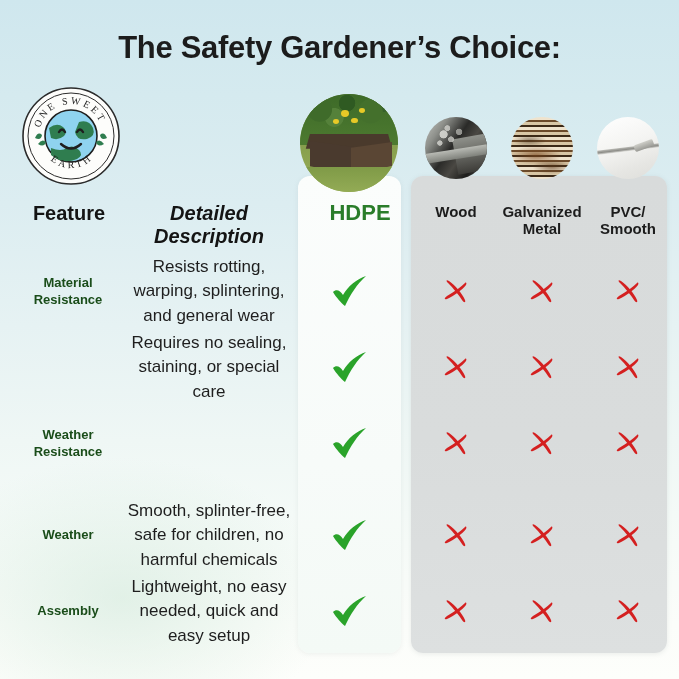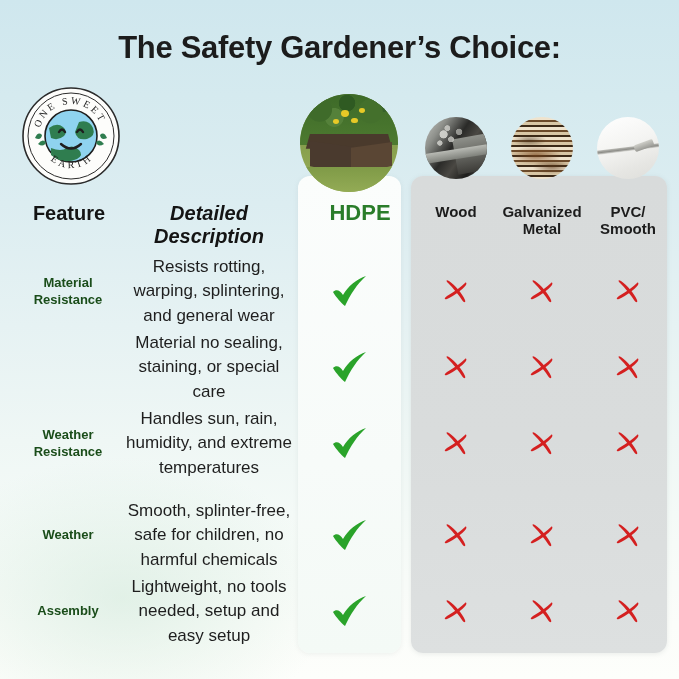--- a/index.html
+++ b/index.html
@@ -334,21 +334,21 @@
       <span class="cross">
         <svg width="28" height="28" viewBox="0 0 28 28">
             <path d="M5 4 C9 8 14 13 20 22 C22 25 24 25 23 22 C20 15 13 7 7 3 C5 2 4 2 5 4 Z" fill="#d42020"></path>
             <path d="M23 5 C19 9 13 13 5 18 C2 20 2 22 5 21 C12 18 20 12 24 7 C25 5 24 4 23 5 Z" fill="#d42020"></path>
           </svg>
       </span>
     </div>
   </div>
 
   <div class="row" style="top:330px">
-    <div class="row-desc">Material no sealing, staining, or special care</div>
+    <div class="row-desc">Requires no sealing, staining, or special care</div>
     <div class="cell cell-hdpe">
       <span class="check">
         <svg width="40" height="34" viewBox="0 0 40 34">
             <path d="M3 17 C6 14 10 15 13 20 C18 11 27 4 36 1 C27 9 20 20 15 31 C11 28 6 22 3 17 Z" fill="#2aa32a"></path>
           </svg>
       </span>
     </div>
     <div class="cell cell-wood">
       <span class="cross">
         <svg width="28" height="28" viewBox="0 0 28 28">
@@ -372,21 +372,20 @@
             <path d="M23 5 C19 9 13 13 5 18 C2 20 2 22 5 21 C12 18 20 12 24 7 C25 5 24 4 23 5 Z" fill="#d42020"></path>
           </svg>
       </span>
     </div>
   </div>
 
   <div class="row" style="top:406px">
     <div class="row-feature">
       <span><span>Weather</span><br><span>Resistance</span></span>
     </div>
-    <div class="row-desc">Handles sun, rain, humidity, and extreme temperatures</div>
     <div class="cell cell-hdpe">
       <span class="check">
         <svg width="40" height="34" viewBox="0 0 40 34">
             <path d="M3 17 C6 14 10 15 13 20 C18 11 27 4 36 1 C27 9 20 20 15 31 C11 28 6 22 3 17 Z" fill="#2aa32a"></path>
           </svg>
       </span>
     </div>
     <div class="cell cell-wood">
       <span class="cross">
         <svg width="28" height="28" viewBox="0 0 28 28">
@@ -448,21 +447,21 @@
             <path d="M23 5 C19 9 13 13 5 18 C2 20 2 22 5 21 C12 18 20 12 24 7 C25 5 24 4 23 5 Z" fill="#d42020"></path>
           </svg>
       </span>
     </div>
   </div>
 
   <div class="row" style="top:574px">
     <div class="row-feature">
       <span><span>Assembly</span></span>
     </div>
-    <div class="row-desc">Lightweight, no tools needed, setup and easy setup</div>
+    <div class="row-desc">Lightweight, no easy needed, quick and easy setup</div>
     <div class="cell cell-hdpe">
       <span class="check">
         <svg width="40" height="34" viewBox="0 0 40 34">
             <path d="M3 17 C6 14 10 15 13 20 C18 11 27 4 36 1 C27 9 20 20 15 31 C11 28 6 22 3 17 Z" fill="#2aa32a"></path>
           </svg>
       </span>
     </div>
     <div class="cell cell-wood">
       <span class="cross">
         <svg width="28" height="28" viewBox="0 0 28 28">

